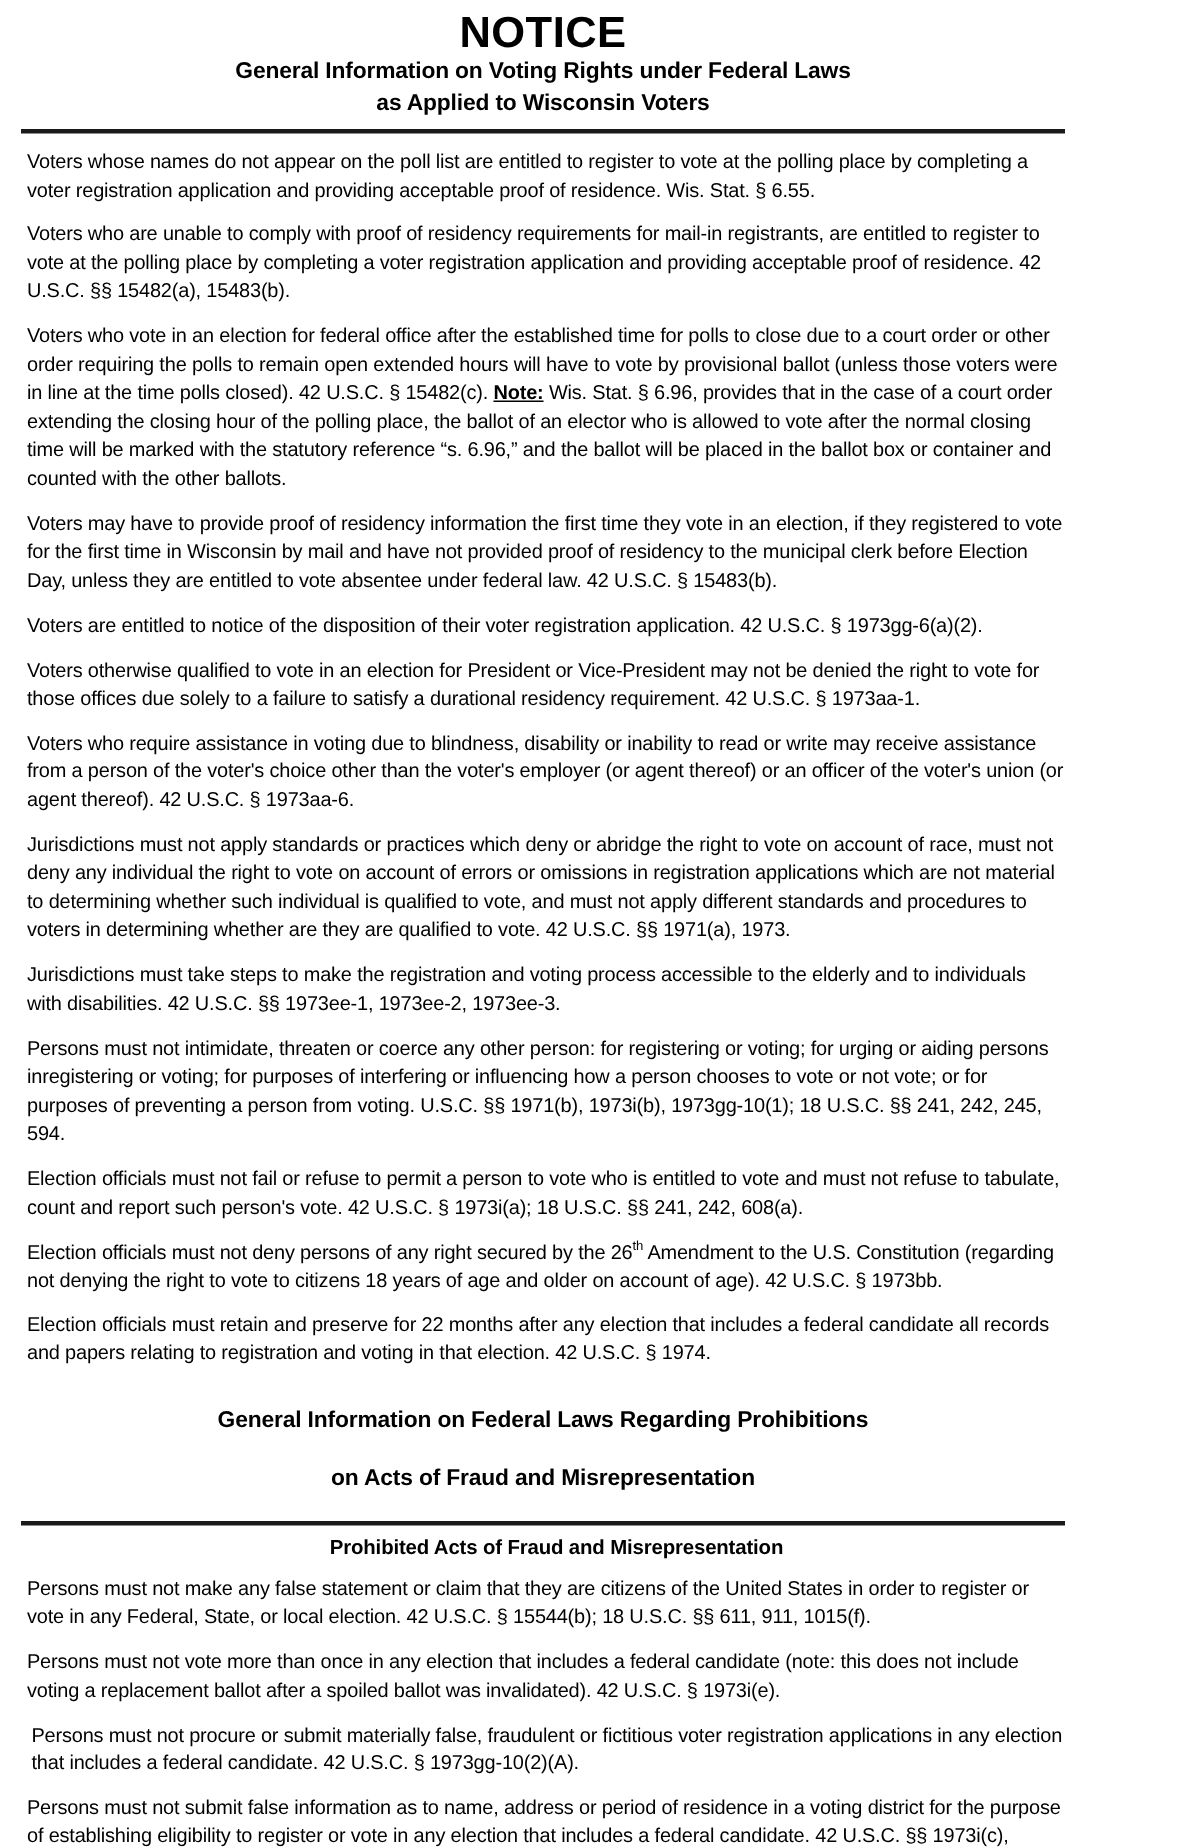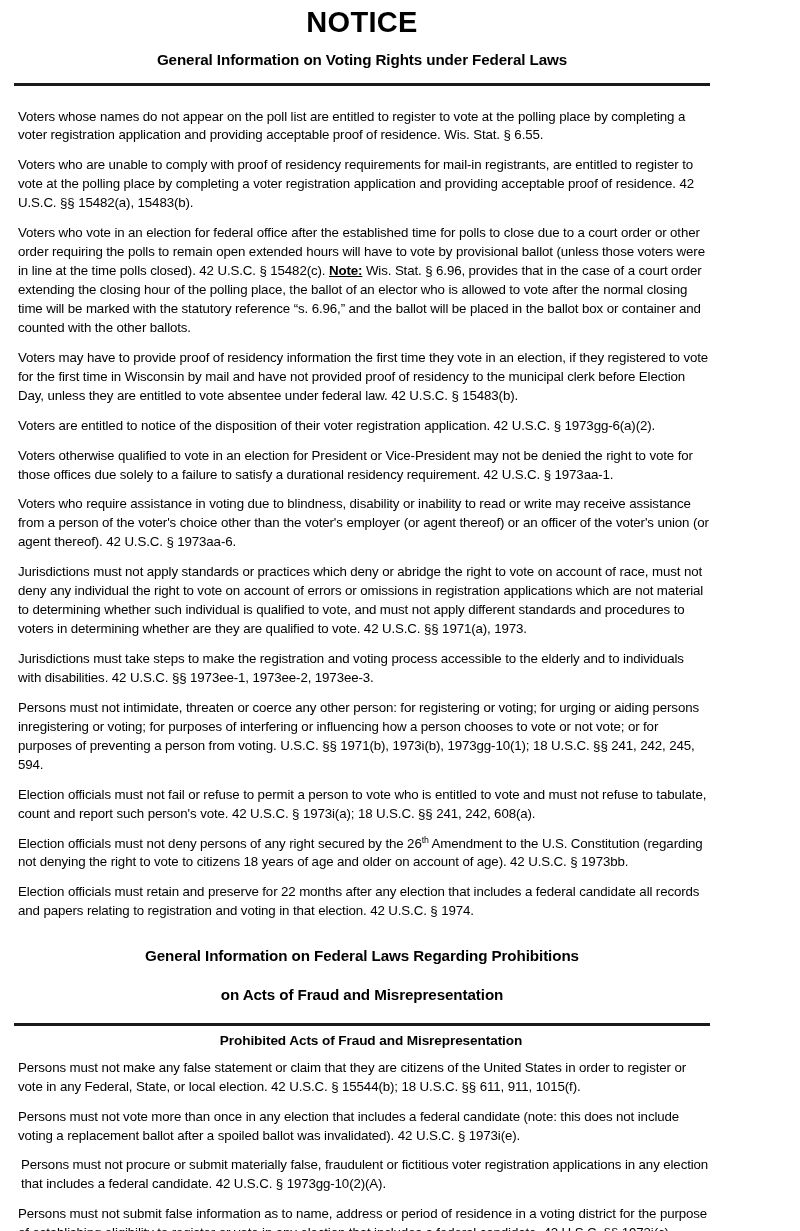--- a/index.html
+++ b/index.html
@@ -31,21 +31,21 @@
     font-size: 29px;
     font-weight: bold;
     letter-spacing: 0.3px;
     line-height: 1.12;
     margin: 0;
   }
   .subtitle-line {
     font-size: 15.2px;
     font-weight: bold;
     line-height: 1.32;
-    margin: 12px;
+    margin: 0;
     letter-spacing: -0.1px;
   }
 
   
   .rule-main {
     margin: 7px 14px 0 14px;
     border-top: 3px solid #1a1a1a;
     height: 0;
   }
   .rule-section {
@@ -60,21 +60,21 @@
   }
   p.para {
     font-size: 13.3px;
     line-height: 1.425;
     margin: 0;
     padding-top: 11px;
     text-align: left;
     letter-spacing: -0.12px;
   }
   p.para.first {
-    padding-top: 22px;
+    padding-top: 10px;
   }
   p.para.indent {
     padding-left: 3px;
   }
   .bold-note {
     font-weight: bold;
     text-decoration: underline;
   }
   sup {
     font-size: 0.66em;
@@ -106,20 +106,21 @@
   }
 </style>
 </head>
 <body>
 
 <div class="page">
 
   <div class="doc-header">
     <div class="notice-title">NOTICE</div>
     <div class="subtitle-line">General Information on Voting Rights under Federal Laws</div>
+    <div class="subtitle-line">as Applied to Wisconsin Voters</div>
   </div>
 
   <div class="rule-main"></div>
 
   <div class="body-area">
 
     <p class="para first">Voters whose names do not appear on the poll list are entitled to register to vote at the polling place by completing a voter registration application and providing acceptable proof of residence. Wis. Stat. § 6.55.</p>
 
     <p class="para">Voters who are unable to comply with proof of residency requirements for mail-in registrants, are entitled to register to vote at the polling place by completing a voter registration application and providing acceptable proof of residence. 42 U.S.C. §§ 15482(a), 15483(b).</p>
 

